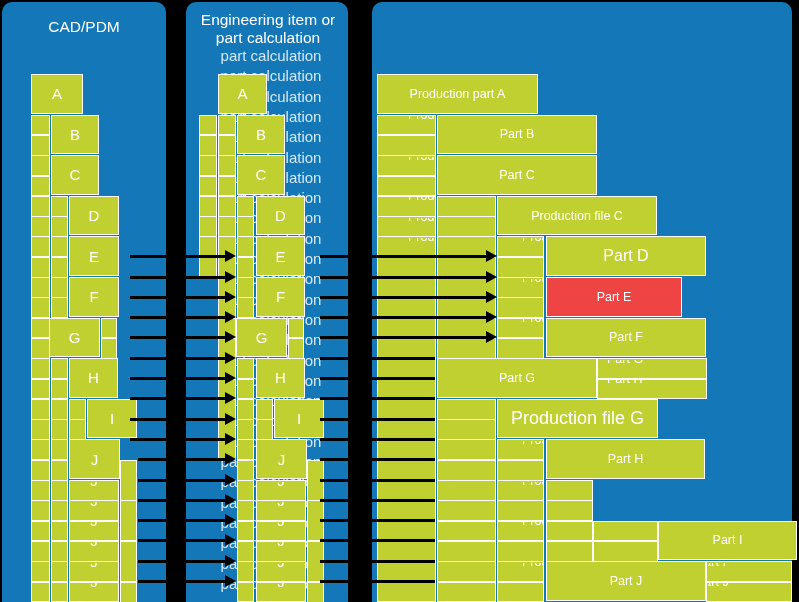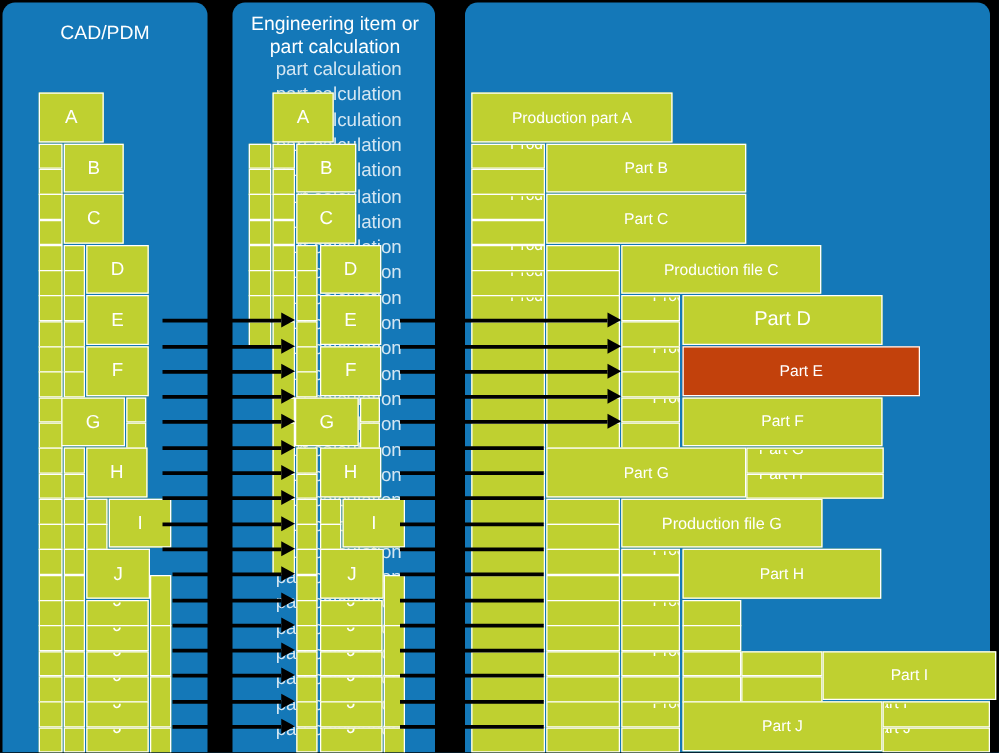--- a/index.html
+++ b/index.html
@@ -313,31 +313,31 @@
     </div>
     <div class="gbox" style="left: 437px; top: 155.2px; width: 160px; height: 39.6px; background: rgb(191, 208, 48);">
       <span style="font-size: 12.5px;">Part C</span>
     </div>
     <div class="gbox" style="left: 497px; top: 195.8px; width: 160px; height: 39.6px; background: rgb(191, 208, 48);">
       <span style="font-size: 12.5px;">Production file C</span>
     </div>
     <div class="gbox" style="left: 546px; top: 236.4px; width: 160px; height: 39.6px; background: rgb(191, 208, 48);">
       <span style="font-size: 16px;">Part D</span>
     </div>
-    <div class="gbox" style="left: 546px; top: 277px; width: 190px; height: 39.6px; background: #c2410c;">
+    <div class="gbox" style="left: 546px; top: 277px; width: 136px; height: 39.6px; background: #ef4444;">
       <span style="font-size: 12.5px;">Part E</span>
     </div>
     <div class="gbox" style="left: 546px; top: 317.6px; width: 160px; height: 39.6px; background: rgb(191, 208, 48);">
       <span style="font-size: 12.5px;">Part F</span>
     </div>
     <div class="gbox" style="left: 437px; top: 358.2px; width: 160px; height: 39.6px; background: rgb(191, 208, 48);">
       <span style="font-size: 12.5px;">Part G</span>
     </div>
     <div class="gbox" style="left: 497px; top: 398.8px; width: 161px; height: 39.6px; background: rgb(191, 208, 48);">
-      <span style="font-size: 13px;">Production file G</span>
+      <span style="font-size: 18px;">Production file G</span>
     </div>
     <div class="gbox" style="left: 546px; top: 439.4px; width: 159px; height: 39.6px; background: rgb(191, 208, 48);">
       <span style="font-size: 12.5px;">Part H</span>
     </div>
     <div class="gbox" style="left: 658px; top: 520.6px; width: 139px; height: 39.6px; background: rgb(191, 208, 48);">
       <span style="font-size: 12.5px;">Part I</span>
     </div>
     <div class="gbox" style="left: 546px; top: 561.2px; width: 160px; height: 39.6px; background: rgb(191, 208, 48);">
       <span style="font-size: 12.5px;">Part J</span>
     </div>

